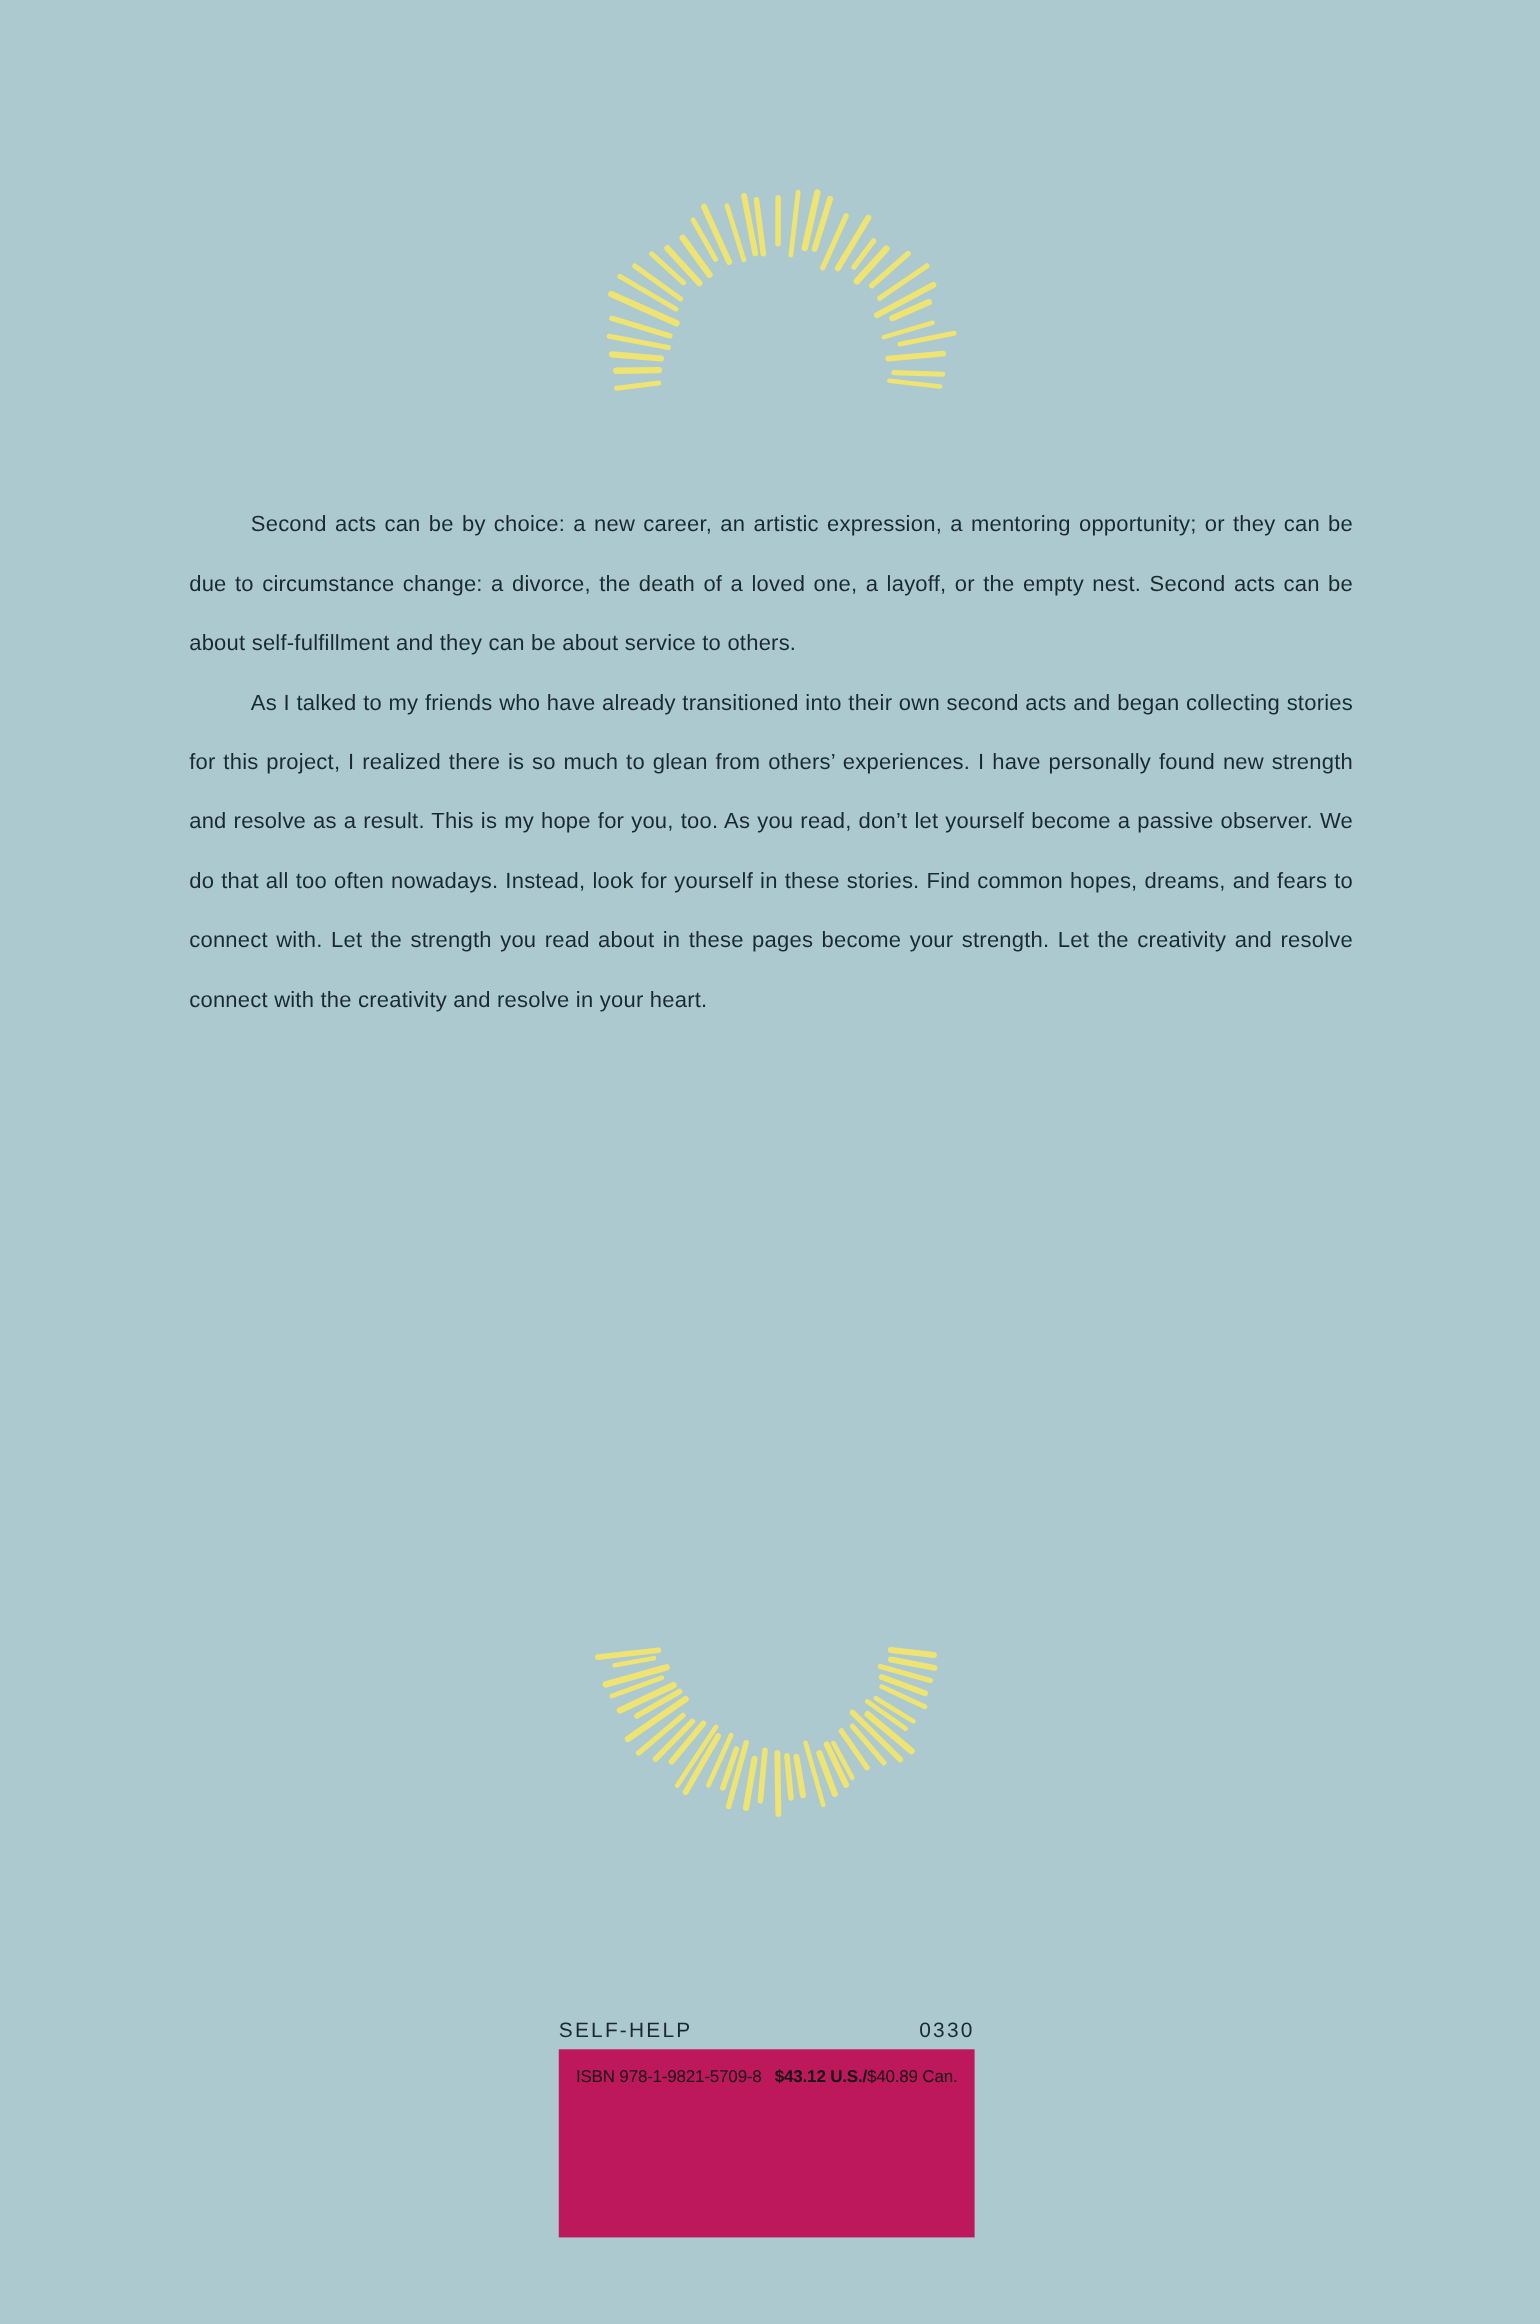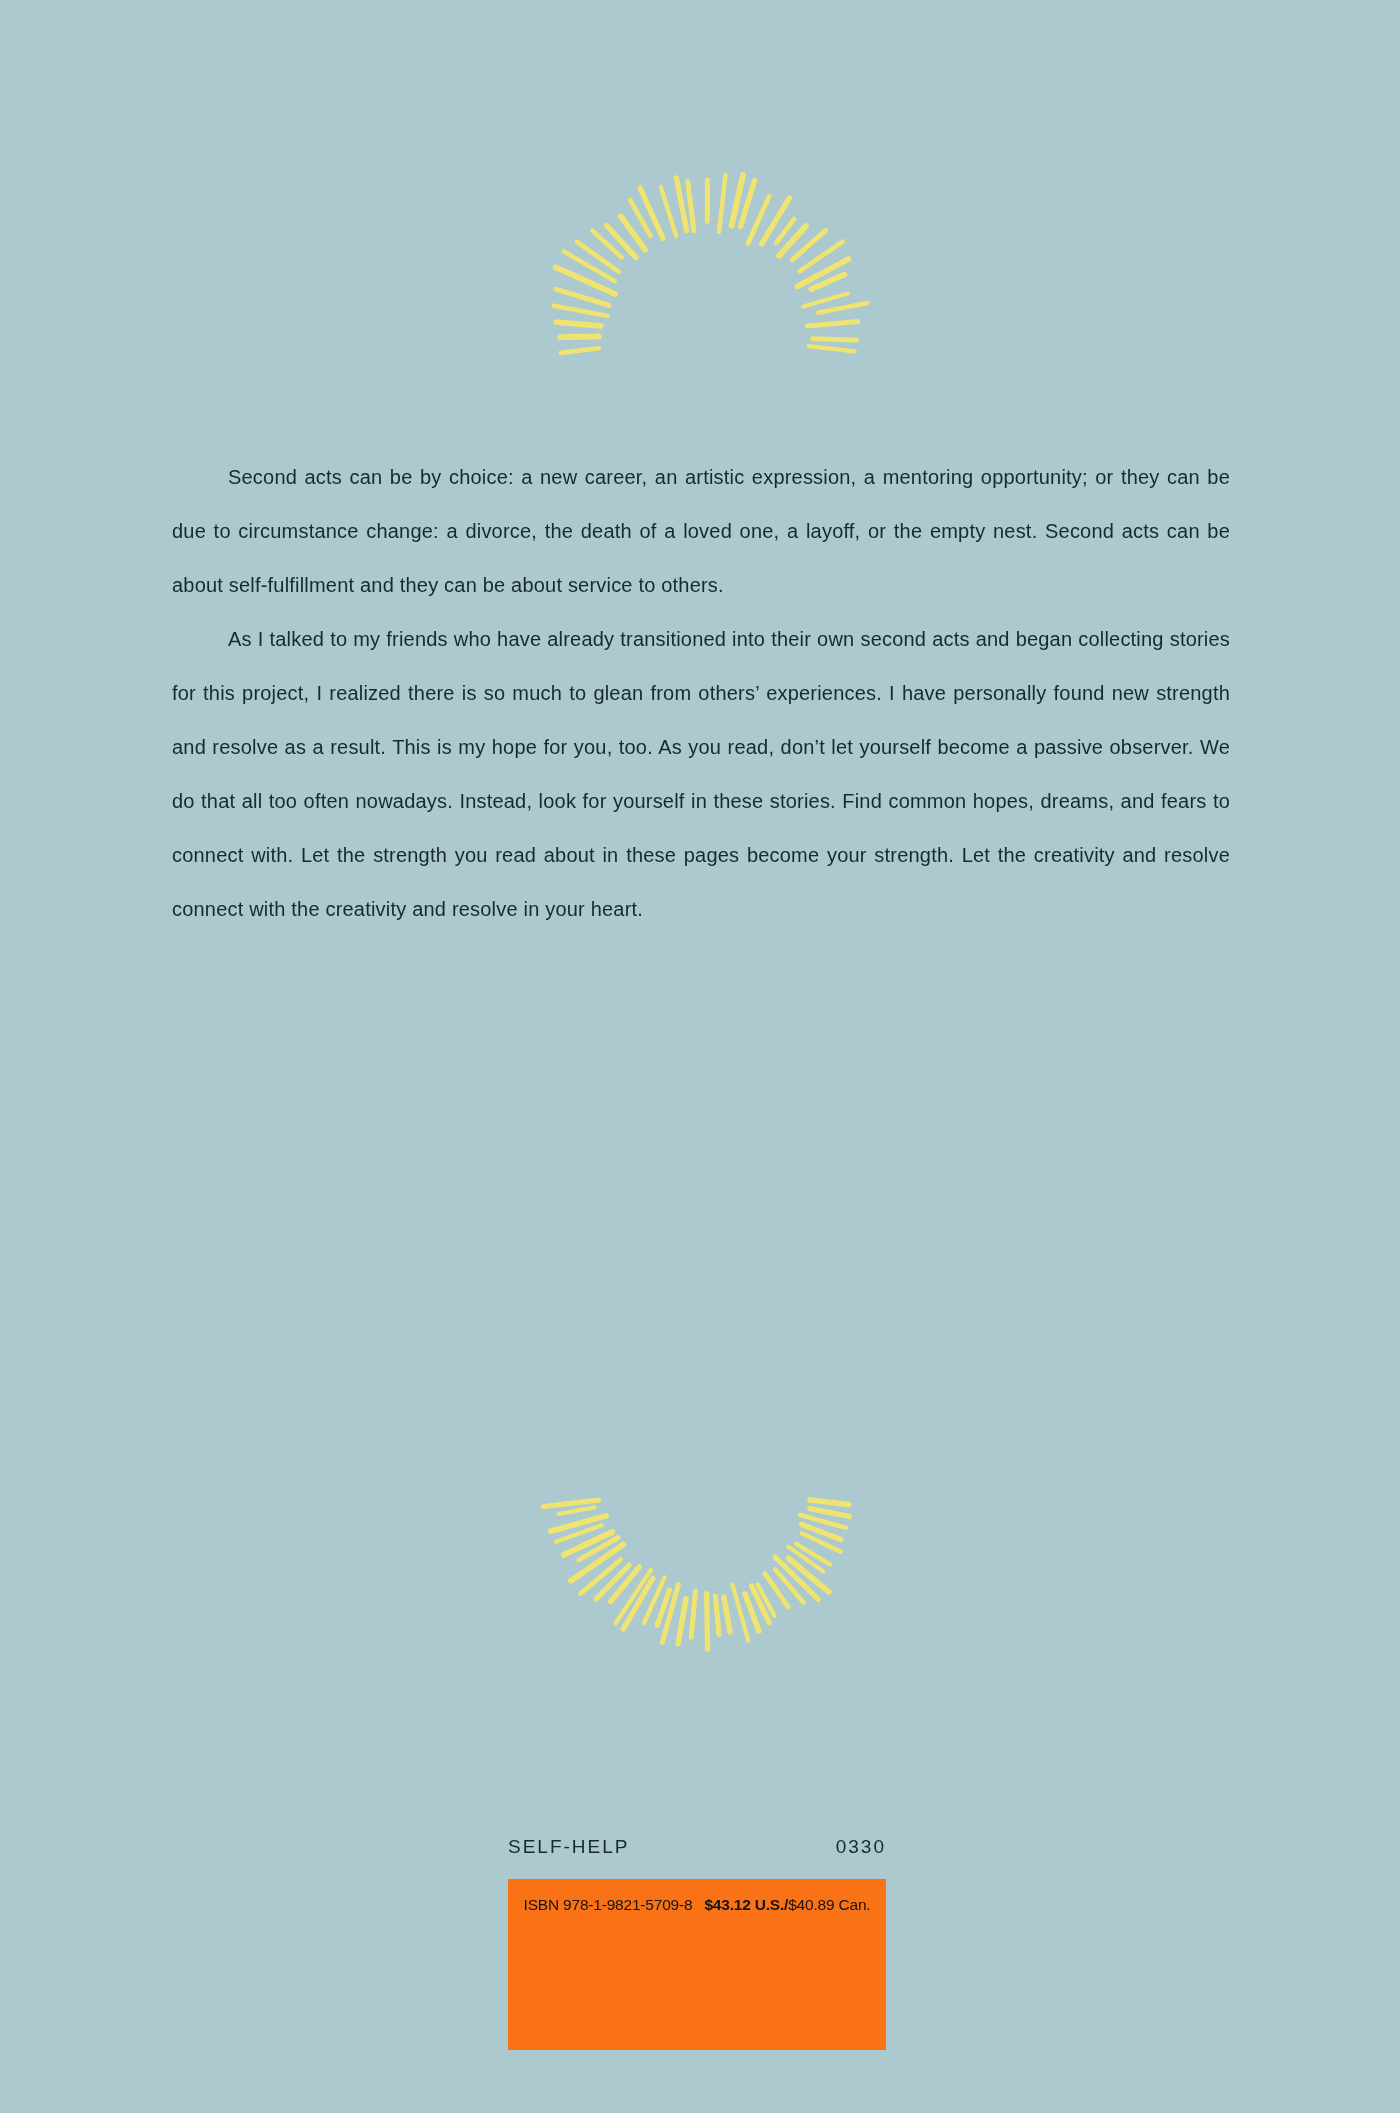--- a/index.html
+++ b/index.html
@@ -42,25 +42,25 @@
   }
 
   .footer { position: absolute; left: 508px; top: 1836px; width: 378px; }
   .footer-labels {
     display: flex;
     justify-content: space-between;
     align-items: baseline;
     color: var(--ink, #1a2930);
     font-size: 19px;
     letter-spacing: 2px;
-    margin-bottom: 21px;
+    margin-bottom: 5px;
   }
   .barcode-box {
     width: 378px; height: 171px;
-    background: #f97316;
+    background: #be185d;
     padding-top: 17px;
   }
   .isbn-line {
     display: flex;
     justify-content: center;
     gap: 12px;
     font-size: 15.5px;
     letter-spacing: -0.2px;
     color: #151515;
     white-space: nowrap;

